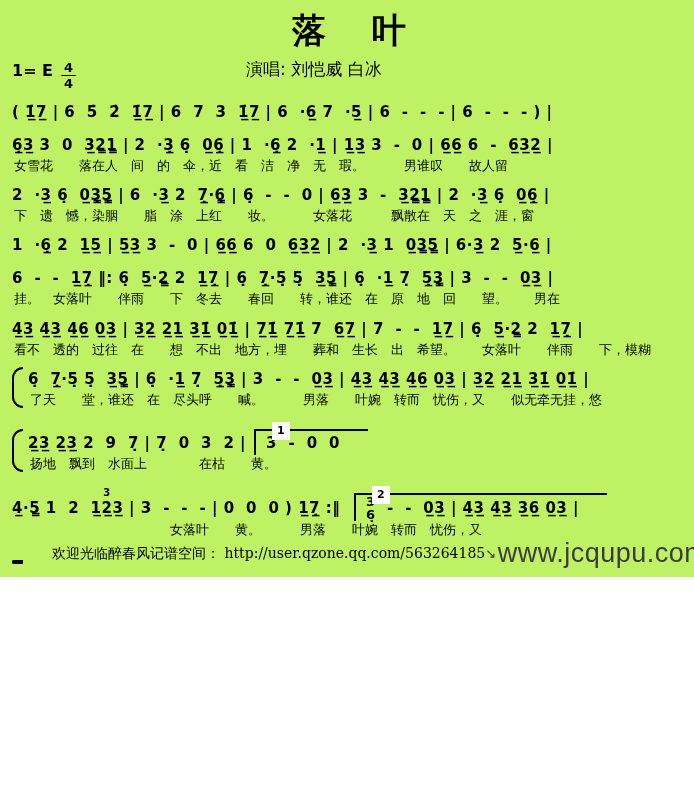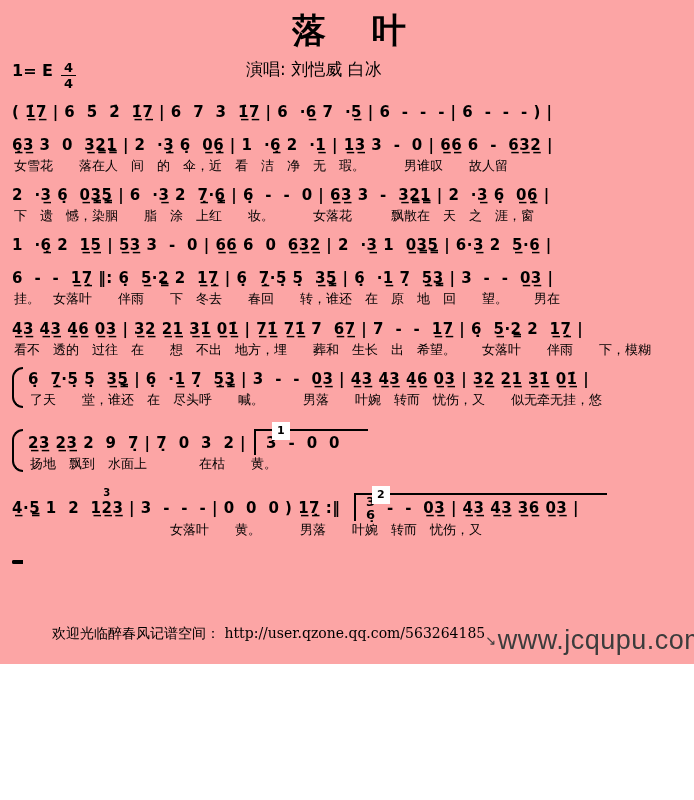--- a/index.html
+++ b/index.html
@@ -1,17 +1,17 @@
 <!DOCTYPE html>
 <html><head>
 <meta charset="utf-8">
 <style>
   html,body{margin:0;padding:0;background:#ffffff;color:#000;}
   body{font-family:"DejaVu Sans",sans-serif;}
-  .page{width:694px;height:664px;box-sizing:border-box;background:#fca5a5;
+  .page{width:694px;height:577px;box-sizing:border-box;background:#bef264;
         padding:10px 8px 0 12px;position:relative;overflow:hidden;}
 
   
   .title{text-align:center;font-size:34px;font-weight:bold;
          letter-spacing:46px;margin-right:-46px;line-height:1.2;
          font-family:"DejaVu Serif","Liberation Serif",serif;}
   .meta{display:flex;align-items:flex-start;margin-top:4px;}
   .keysig{display:flex;align-items:flex-start;gap:8px;font-weight:bold;
           font-size:16px;white-space:pre;margin-top:6px;}
   .frac{display:inline-flex;flex-direction:column;align-items:center;
@@ -38,21 +38,21 @@
   .volta-label{position:absolute;top:-9px;left:16px;font-size:11px;
                background:#fff;padding:0 5px;font-weight:bold;}
   .chord{display:inline-flex;flex-direction:column;align-items:center;
          line-height:1.0;vertical-align:middle;font-size:13px;}
   .triplet{position:relative;display:inline-block;}
   .triplet-label{position:absolute;top:-11px;left:50%;
                  transform:translateX(-50%);font-size:10px;font-weight:bold;}
 
   
   .footer{position:absolute;left:0;right:16px;bottom:8px;display:flex;
-          justify-content:space-between;align-items:flex-start;
+          justify-content:space-between;align-items:center;
           padding:0 10px 0 52px;}
   .footer-left{font-size:14px;font-family:"DejaVu Serif","Liberation Serif",serif;
                white-space:pre;}
   .site{font-size:27px;color:#3c3c3c;font-family:"Liberation Sans",sans-serif;
         letter-spacing:0.5px;display:flex;align-items:center;}
   .note-icon{font-size:13px;margin-right:1px;color:#3c3c3c;}
 </style>
 </head>
 <body>
 

